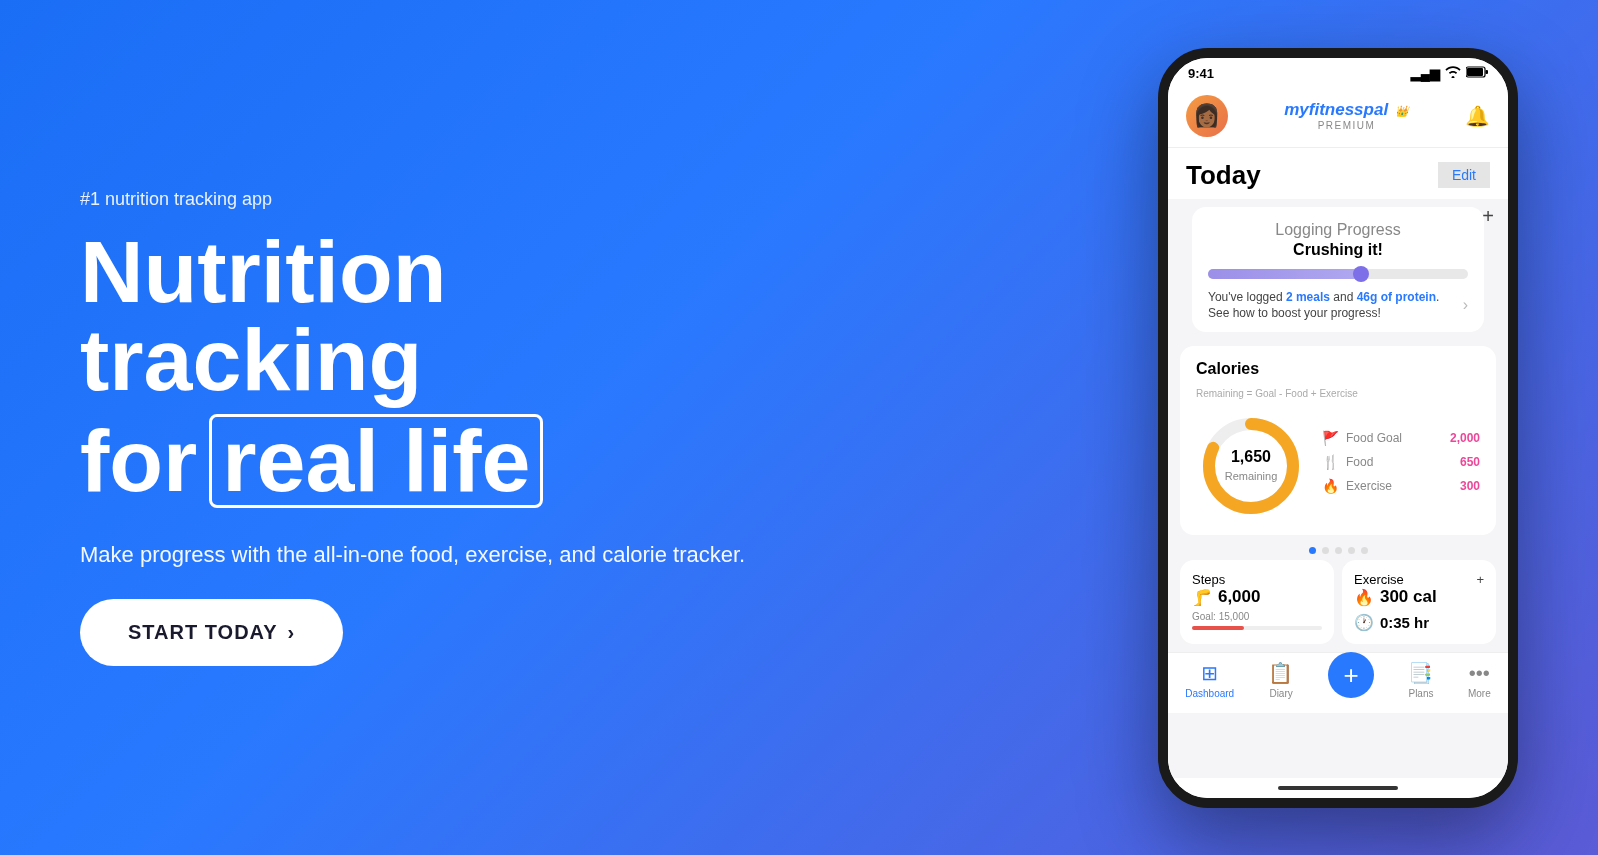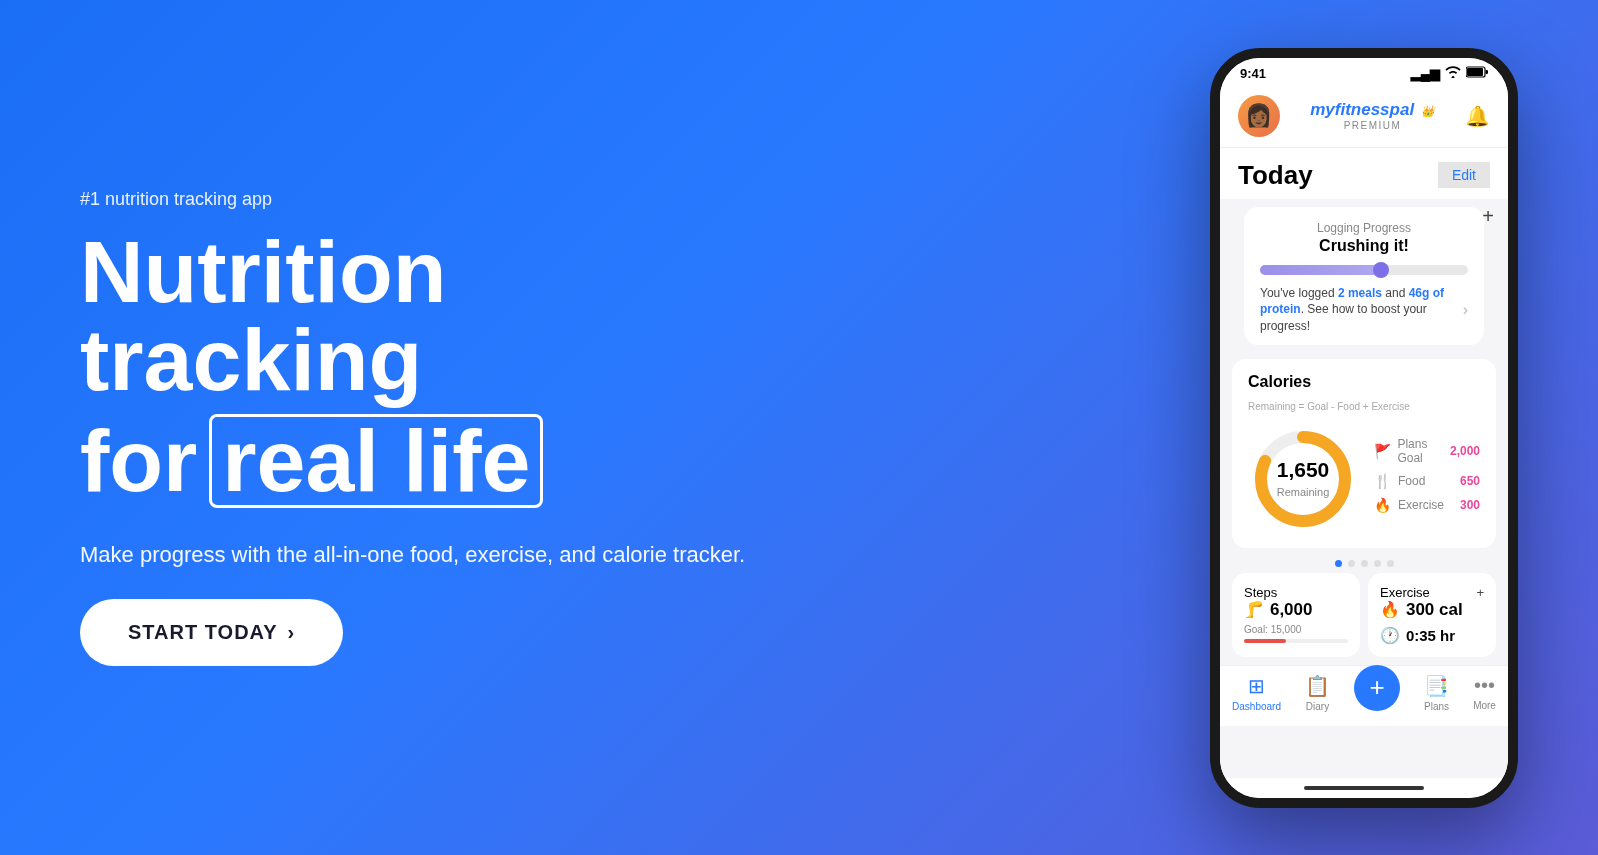--- a/index.html
+++ b/index.html
@@ -89,21 +89,21 @@
 
     
     .phone-wrapper {
       display: flex;
       align-items: center;
       justify-content: center;
       flex-shrink: 0;
     }
 
     .phone {
-      width: 308px;
+      width: 360px;
       height: 760px;
       background: white;
       border-radius: 50px;
       border: 10px solid #1a1a1a;
       box-shadow: 0 30px 80px rgba(0,0,0,0.4);
       overflow: hidden;
       position: relative;
       display: flex;
       flex-direction: column;
     }
@@ -215,21 +215,21 @@
     
     .progress-card {
       background: white;
       margin: 8px 12px;
       border-radius: 14px;
       padding: 14px 16px 10px;
       flex-shrink: 0;
     }
 
     .progress-label {
-      font-size: 12px;
+      font-size: 16px;
       color: #888;
       text-align: center;
       margin-bottom: 2px;
     }
 
     .progress-status {
       font-size: 16px;
       font-weight: 700;
       color: #000;
       text-align: center;
@@ -315,21 +315,21 @@
 
     .calorie-center {
       position: absolute;
       top: 50%;
       left: 50%;
       transform: translate(-50%, -50%);
       text-align: center;
     }
 
     .calorie-number {
-      font-size: 21px;
+      font-size: 16px;
       font-weight: 800;
       color: #000;
       display: block;
     }
 
     .calorie-label {
       font-size: 11px;
       color: #888;
     }
 
@@ -580,21 +580,21 @@
               <circle cx="55" cy="55" r="42" fill="none" stroke="#f5a623" stroke-width="12" stroke-dasharray="263.9" stroke-dashoffset="47.5" stroke-linecap="round"></circle>
             </svg>
             <div class="calorie-center">
               <span class="calorie-number">1,650</span>
               <span class="calorie-label">Remaining</span>
             </div>
           </div>
           <div class="calories-breakdown">
             <div class="breakdown-item">
               <span class="breakdown-icon">🚩</span>
-              <span class="breakdown-label">Plans Goal</span>
+              <span class="breakdown-label">Food Goal</span>
               <span class="breakdown-value">2,000</span>
             </div>
             <div class="breakdown-item">
               <span class="breakdown-icon">🍴</span>
               <span class="breakdown-label">Food</span>
               <span class="breakdown-value">650</span>
             </div>
             <div class="breakdown-item">
               <span class="breakdown-icon">🔥</span>
               <span class="breakdown-label">Exercise</span>

